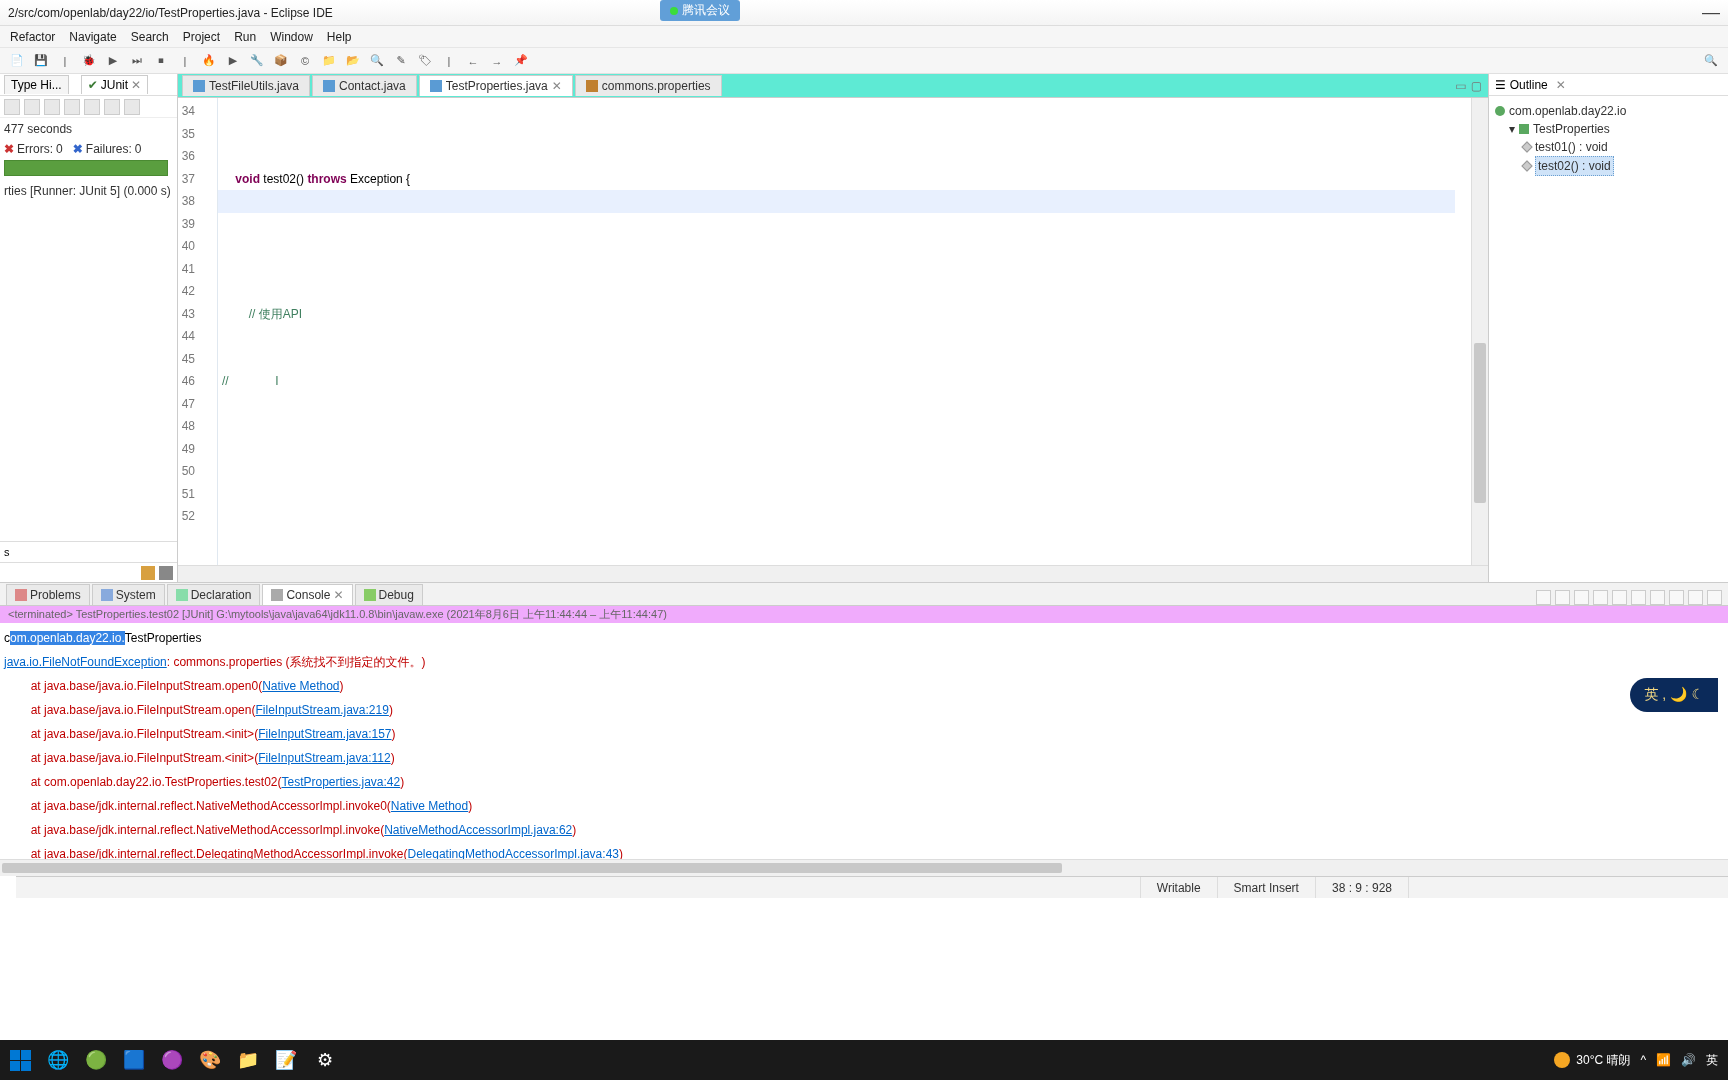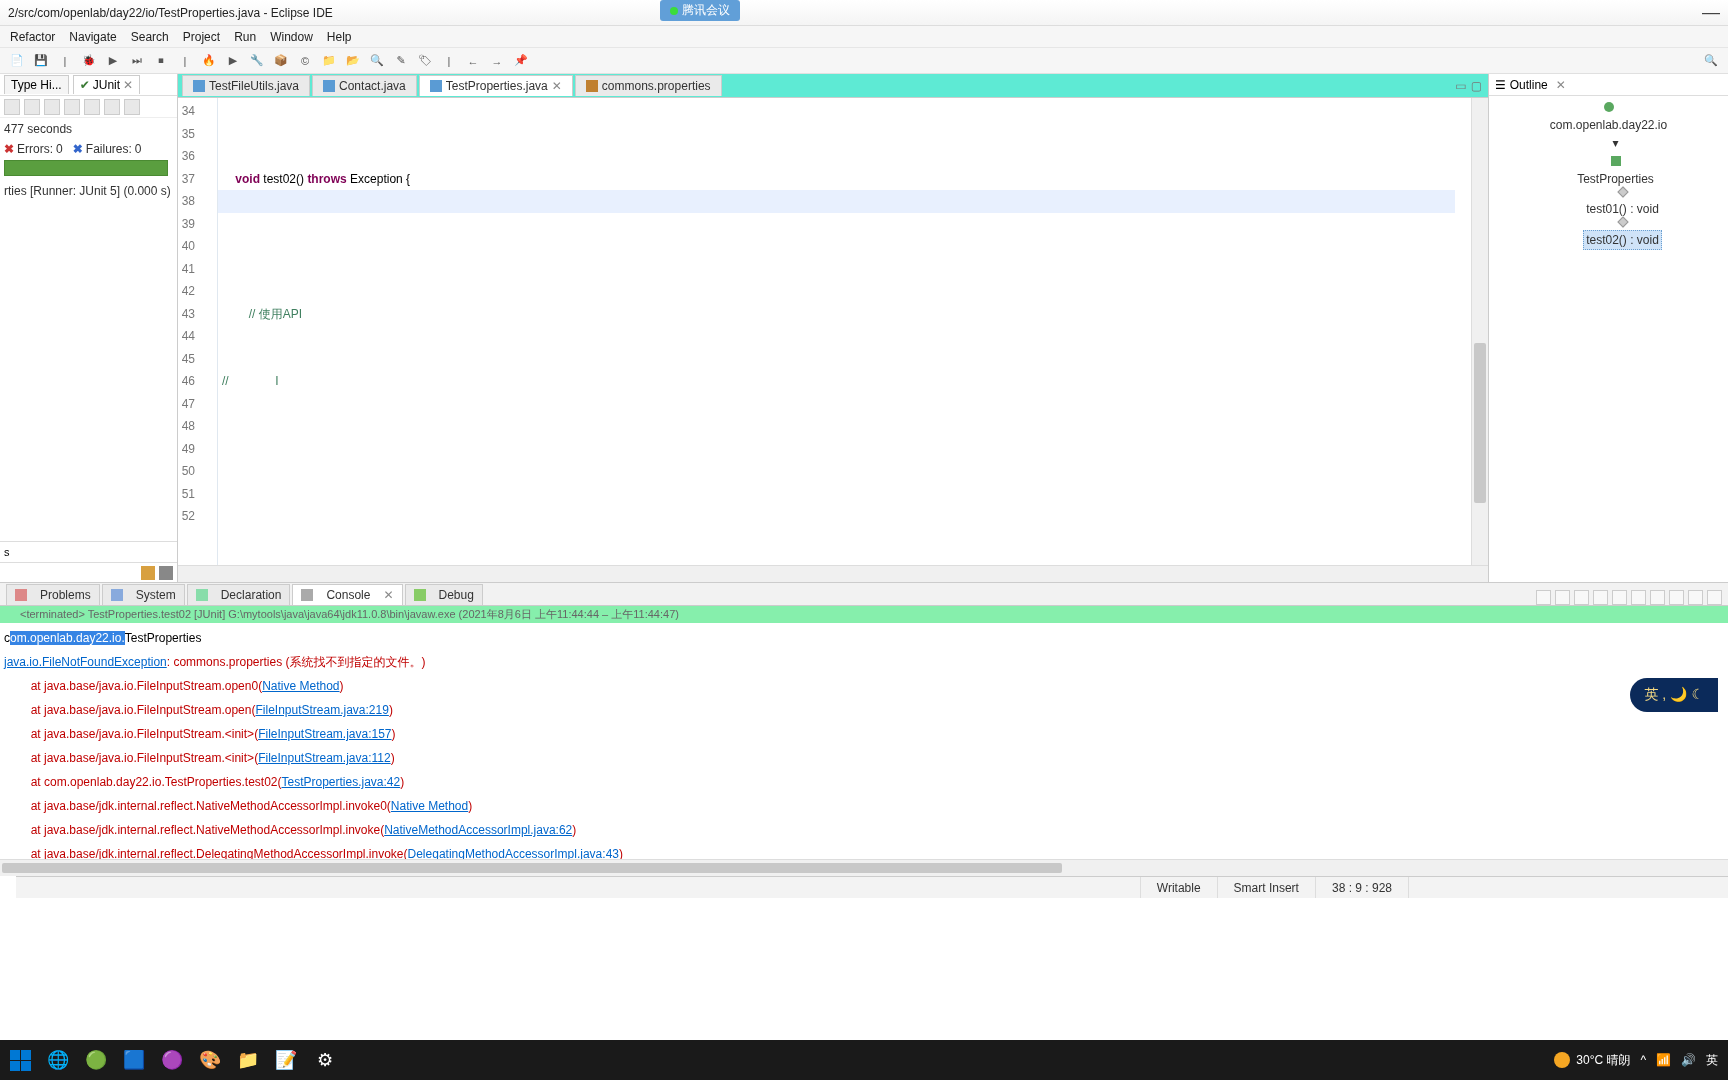--- a/index.html
+++ b/index.html
@@ -9,21 +9,21 @@
 .titlebar .badge { position: absolute; left: 660px; top: 0; background: #619fd8; color: #fff; padding: 2px 10px; border-radius: 3px; font-size: 11px; display: flex; align-items: center; gap: 4px; }
 .titlebar .badge .dot { width: 8px; height: 8px; background: #3bdc3b; border-radius: 50%; }
 .titlebar .min { margin-left: auto; font-size: 18px; color: #444; }
 .menubar { height: 22px; display: flex; align-items: center; gap: 14px; padding: 0 10px; background: #f6f6f6; border-bottom: 1px solid #e6e6e6; font-size: 12px; color: #222; }
 .menubar span { cursor: default; }
 .toolbar { height: 26px; display: flex; align-items: center; gap: 6px; padding: 0 8px; background: #f6f6f6; border-bottom: 1px solid #e0e0e0; }
 .toolbar .tb { width: 18px; height: 18px; display: inline-flex; align-items: center; justify-content: center; font-size: 11px; color: #555; }
 
 .mainrow { display: flex; height: 508px; }
 .leftcol { width: 178px; border-right: 1px solid #ccc; background: #fff; display: flex; flex-direction: column; }
-.lefttabs { height: 22px; display: flex; align-items: center; border-bottom: 1px solid #ddd; font-size: 11px; gap: 4px; padding-left: 4px;}
+.lefttabs { height: 22px; display: flex; align-items: center; border-bottom: 1px solid #ddd; font-size: 11px; gap: 12px; padding-left: 4px;}
 .lefttabs .tab { padding: 2px 6px; border: 1px solid #ccc; border-bottom: none; background: #f5f5f5; display:flex; align-items:center; gap:3px;}
 .lefttabs .tab.active { background: #fff; }
 .lefttoolbar { height: 22px; display: flex; align-items: center; gap: 4px; padding: 0 4px; border-bottom: 1px solid #eee;}
 .lefttoolbar .ic { width:16px; height:16px; display:inline-block; background:#e8e8e8; border:1px solid #ccc;}
 .junit-body { padding: 4px; font-size: 11px; color: #333; }
 .junit-body .line { margin-bottom: 4px; }
 .progress { height: 16px; background: #5a9e3f; border: 1px solid #4a8a32; width: 164px; margin: 4px 0;}
 .errfail { display: flex; gap: 10px; font-size: 11px; margin-top:6px;}
 .errfail span { display:flex; align-items:center; gap:3px;}
 .errfail .x { color:#c33; font-weight:bold;}
@@ -50,35 +50,35 @@
 .st { color: #0000ff; font-style: italic; font-weight:bold;}
 .cm { color: #3f7f5f; }
 .vscroll { width: 17px; background: #f0f0f0; border-left: 1px solid #ddd; position:relative;}
 .vscroll .thumb { position:absolute; left:2px; right:2px; top:245px; height:160px; background:#c8c8c8; border-radius:2px;}
 .hscrollrow { height:17px; background:#f0f0f0; border-top:1px solid #ddd; display:flex;}
 .hscrollrow .track { flex:1; position:relative;}
 
 .rightcol { width: 240px; border-left: 1px solid #ccc; background: #fff; }
 .rightcol .rtitle { height: 22px; border-bottom: 1px solid #ddd; display:flex; align-items:center; padding:0 6px; gap:4px; font-size:11px;}
 .rightcol .tree { padding: 6px; font-size: 11px; color: #333; line-height: 18px;}
-.rightcol .tree .row { display:flex; align-items:center; gap:4px;flex-direction:column;}
+.rightcol .tree .row { display:flex; align-items:center; gap:4px;}
 .rightcol .tree .indent1 { padding-left: 14px;}
 .rightcol .tree .indent2 { padding-left: 28px;}
 .rightcol .tree .ic-p { width:10px; height:10px; background:#5aa860; border-radius:50%; display:inline-block;}
 .rightcol .tree .ic-c { width:10px; height:10px; background:#5aa860; display:inline-block;}
 .rightcol .tree .ic-m { width:8px; height:8px; background:#ccc; border:1px solid #999; display:inline-block; transform:rotate(45deg);}
 .rightcol .tree .sel { background:#cfe3f8; border:1px dotted #6a9fd0; padding:0 2px;}
 
 .bottom-tabs { height: 24px; border-top: 1px solid #ccc; border-bottom: 1px solid #ccc; background:#f2f2f2; display:flex; align-items:flex-end; padding-left:6px;}
-.bottom-tabs .btab { padding:3px 8px; border:1px solid #ccc; border-bottom:none; background:#eaeaea; margin-right:2px; font-size:11px; display:flex; align-items:center; gap:13px; color:#333;}
+.bottom-tabs .btab { padding:3px 8px; border:1px solid #ccc; border-bottom:none; background:#eaeaea; margin-right:2px; font-size:11px; display:flex; align-items:center; gap:3px; color:#333;}
 .bottom-tabs .btab.active { background:#fff;}
 .bottom-tabs .btab .ic { width:12px;height:12px; display:inline-block;}
 .bottom-tabs .right { margin-left:auto; display:flex; gap:4px; padding-right:6px;}
 .bottom-tabs .right .bic { width:15px; height:15px; border:1px solid #ccc; background:#f8f8f8;}
-.terminfo { font-size:11px; color:#666; padding:1px 20px; background:#86efac;}
+.terminfo { font-size:11px; color:#666; padding:1px 8px; background:#f0abfc;}
 .console { height: 236px; background:#fff; font-family:Consolas,monospace; font-size:17px; line-height:22px; padding:2px 4px; overflow:hidden; white-space:pre; color:#000;}
 .console .red { color:#c00000;}
 .console .link { color:#0066cc; text-decoration:underline;}
 .console .selbg { background:#3584e4; color:#fff;}
 .hscroll2 { height:17px; background:#f0f0f0; border-top:1px solid #ddd; position:relative;}
 .hscroll2 .thumb { position:absolute; left:2px; width:1060px; top:3px; bottom:3px; background:#c8c8c8; border-radius:2px;}
 
 .statusbar { height:22px; background:#f3f3f3; border-top:1px solid #ccc; display:flex; align-items:center; font-size:11px; color:#333;margin-left:16px;}
 .statusbar .cell { padding:0 16px; border-left:1px solid #ddd; height:100%; display:flex; align-items:center;}
 .statusbar .sp { flex:1;}

